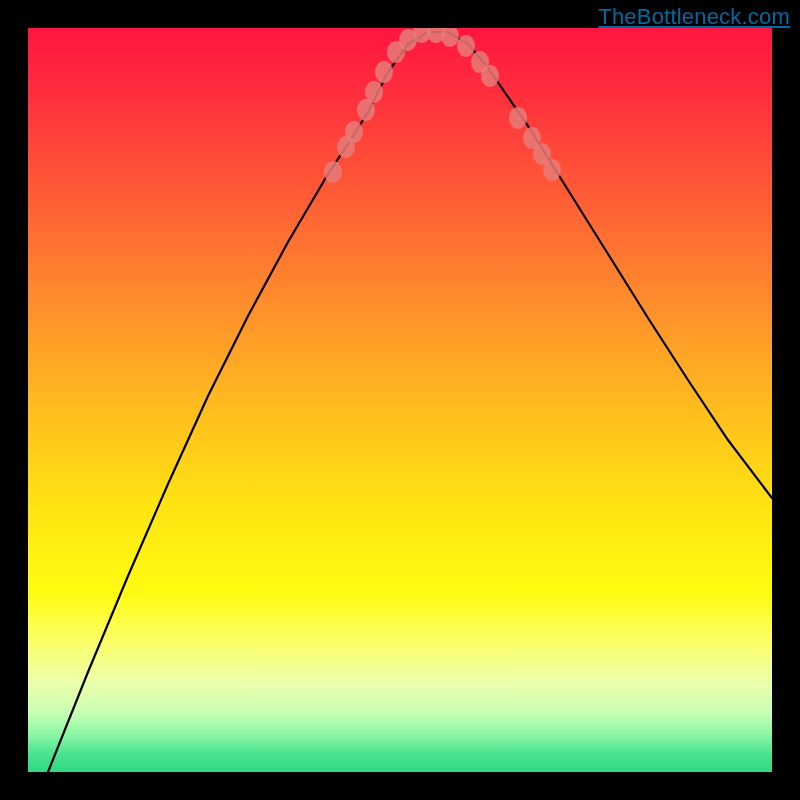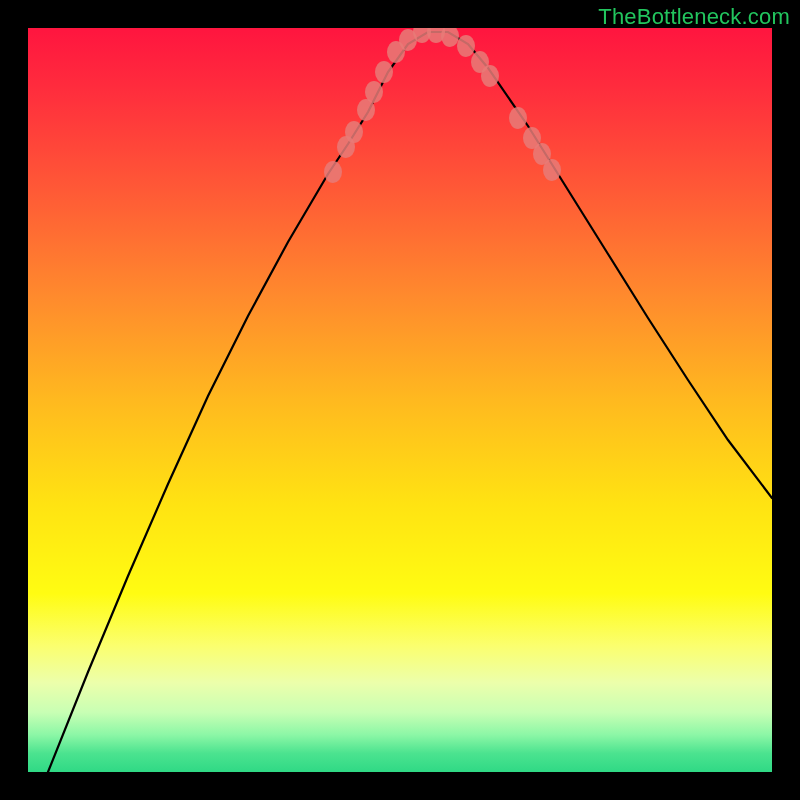--- a/index.html
+++ b/index.html
@@ -41,25 +41,26 @@
       #c8ffb4 92%,
       #8cf7a6 95%,
       #4be38f 97.5%,
       #2fd985 100%
     );
   }
   .watermark {
     position: absolute;
     top: 4px;
     right: 10px;
-    color: #22c55e;
+    color: #0369a1;
     font-size: 22px;
     font-weight: 500;
     letter-spacing: 0.2px;
     user-select: none;
+    text-decoration: underline;
   }
   svg.curve {
     position: absolute;
     inset: 0;
   }
 </style>
 </head>
 <body>
 
 <div class="frame">

